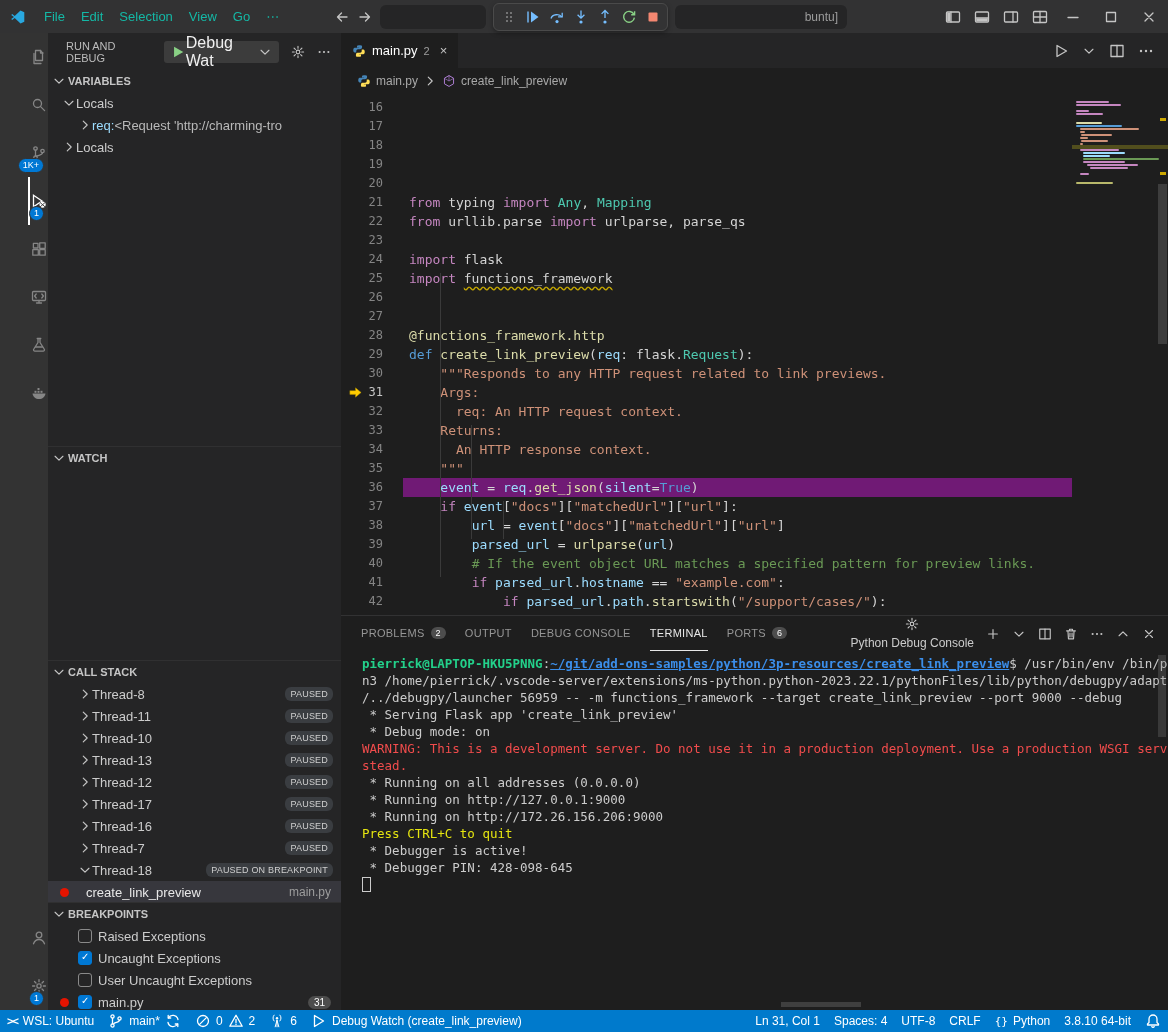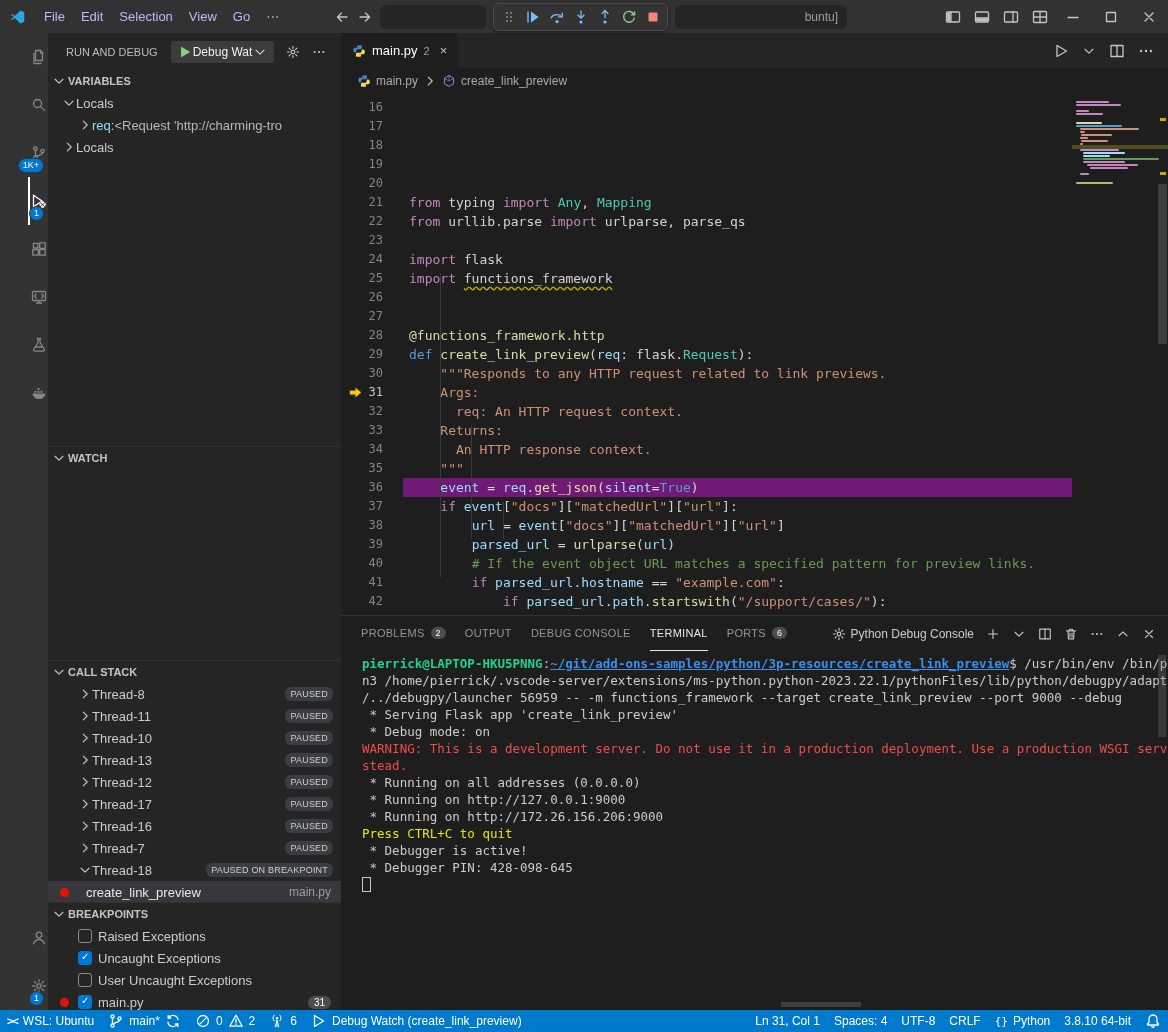--- a/index.html
+++ b/index.html
@@ -4,21 +4,21 @@
 <style>
   * { margin:0; padding:0; box-sizing:border-box; }
   html,body { width:1168px; height:1032px; overflow:hidden; background:#1e1e1e;
     font-family:"Liberation Sans", sans-serif; color:#cccccc; }
   .app { width:100%; height:100%; display:flex; flex-direction:column; }
 
   
   .titlebar { position:relative; height:33px; background:#323233; display:flex; align-items:center; font-size:13px; flex:none; }
   .vs-logo { width:36px; display:flex; justify-content:center; align-items:center; }
   .menus { display:flex; }
-  .menu-item { padding:3px 8px; color:#c4b5fd; border-radius:4px; }
+  .menu-item { padding:3px 8px; color:#14b8a6; border-radius:4px; }
   .tb-center { position:absolute; left:334px; top:3px; height:27px; display:flex; align-items:center; gap:7px; }
   .tb-nav { color:#c5c5c5; }
   .cc-box1 { width:106px; height:24px; background:#252526; border-radius:6px; }
   .debug-toolbar { height:28px; background:#333334; border:1px solid #4a4a4a; border-radius:6px;
     display:flex; align-items:center; padding:0 3px; gap:1px; box-shadow:0 2px 5px rgba(0,0,0,.35); }
   .dt-btn { width:23px; height:24px; display:flex; align-items:center; justify-content:center; }
   .cc-box2 { width:172px; height:24px; background:#252526; border-radius:6px; color:#9d9d9d; font-size:12px;
     display:flex; align-items:center; justify-content:flex-end; padding:0 9px; overflow:hidden; }
   .tb-right { margin-left:auto; display:flex; align-items:center; height:100%; }
   .tb-icon { width:29px; height:100%; display:flex; align-items:center; justify-content:center; color:#c5c5c5; }
@@ -31,21 +31,21 @@
   .act-item.active { color:#ffffff; border-left-color:#ffffff; }
   .act-item svg { width:24px; height:24px; }
   .act-badge { position:absolute; bottom:4px; right:4px; background:#0078d4; color:#fff; font-size:9px;
     border-radius:9px; padding:1px 4px; min-width:10px; text-align:center; border:1px solid #333333; line-height:11px; }
   .act-bottom { margin-top:auto; }
 
   
   .sidebar { width:293px; background:#252526; flex:none; display:flex; flex-direction:column; overflow:hidden; font-size:13px; }
   .sidebar-header { height:37px; flex:none; display:flex; align-items:center; padding:0 10px 0 18px; font-size:11px; color:#bcbcbc; }
   .launch-select { margin-left:13px; height:22px; background:#3c3c3c; border-radius:3px; display:flex; align-items:center;
-    gap:1px; padding:0 7px; font-size:12px; color:#f0f0f0; }
+    gap:1px; padding:0 7px; font-size:16px; color:#f0f0f0; }
   .sh-icon { margin-left:12px; color:#c5c5c5; display:inline-flex; }
   .section { display:flex; flex-direction:column; overflow:hidden; }
   #sec-variables { height:376px; flex:none; }
   #sec-watch { height:214px; flex:none; border-top:1px solid #303031; }
   #sec-callstack { height:242px; flex:none; border-top:1px solid #303031; }
   #sec-breakpoints { flex:1; border-top:1px solid #303031; }
   .sec-head { height:22px; flex:none; display:flex; align-items:center; gap:2px; padding-left:4px;
     font-size:11px; font-weight:bold; color:#c5c5c5; }
   .tree-row { height:22px; flex:none; display:flex; align-items:center; color:#cccccc; white-space:nowrap; overflow:hidden; }
   .var-key { color:#9cdcfe; }
@@ -97,21 +97,21 @@
 
   
   .panel { height:395px; flex:none; display:flex; flex-direction:column; border-top:1px solid #323233; background:#1e1e1e; }
   .panel-header { height:35px; flex:none; display:flex; align-items:center; padding:0 12px 0 20px; }
   .p-tabs { display:flex; height:100%; }
   .p-tab { display:flex; align-items:center; gap:6px; margin-right:19px; font-size:11px; letter-spacing:.3px;
     color:#969696; border-bottom:1px solid transparent; }
   .p-tab.active { color:#e7e7e7; border-bottom-color:#e7e7e7; }
   .p-badge { background:#4d4d4d; color:#ffffff; font-size:9px; border-radius:8px; padding:1px 5px; }
   .panel-actions { margin-left:auto; display:flex; align-items:center; gap:12px; color:#c5c5c5; }
-  .term-name { display:flex; align-items:center; gap:5px; font-size:12px; color:#cccccc; }
+  .term-name { display:flex; align-items:center; gap:5px; font-size:12px; color:#cccccc;flex-direction:column; }
   .terminal { flex:1; padding:4px 12px 0 21px; font:12.5px/17px "DejaVu Sans Mono", monospace; position:relative; overflow:hidden; }
   .t-row { white-space:pre; }
   .tc-w{color:#cccccc} .tc-g{color:#23d18b;font-weight:bold}
   .tc-b{color:#3b8eea;font-weight:bold;text-decoration:underline}
   .tc-r{color:#f14c4c} .tc-y{color:#e5e510}
   .term-cursor { display:inline-block; width:9px; height:15px; border:1px solid #cccccc; vertical-align:-3px; }
   .term-sb { position:absolute; right:2px; top:4px; width:8px; height:82px; background:rgba(121,121,121,.3); }
   .term-hsb { position:absolute; bottom:3px; left:440px; width:80px; height:5px; background:#3f3f3f; }
 
   

